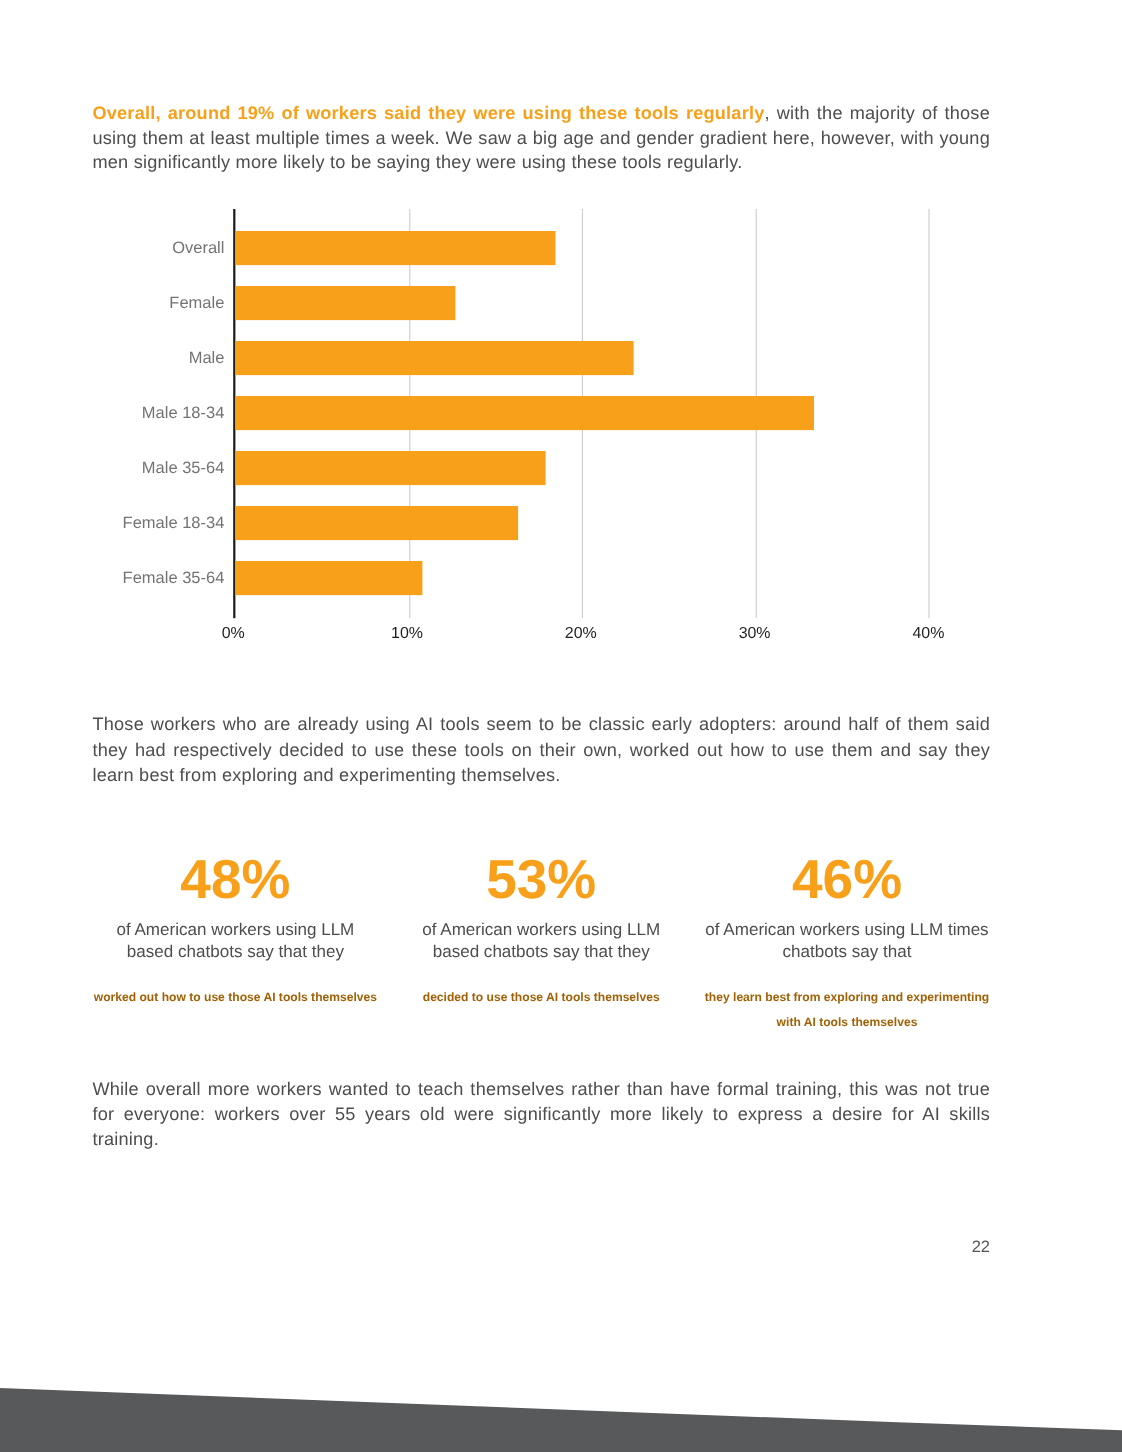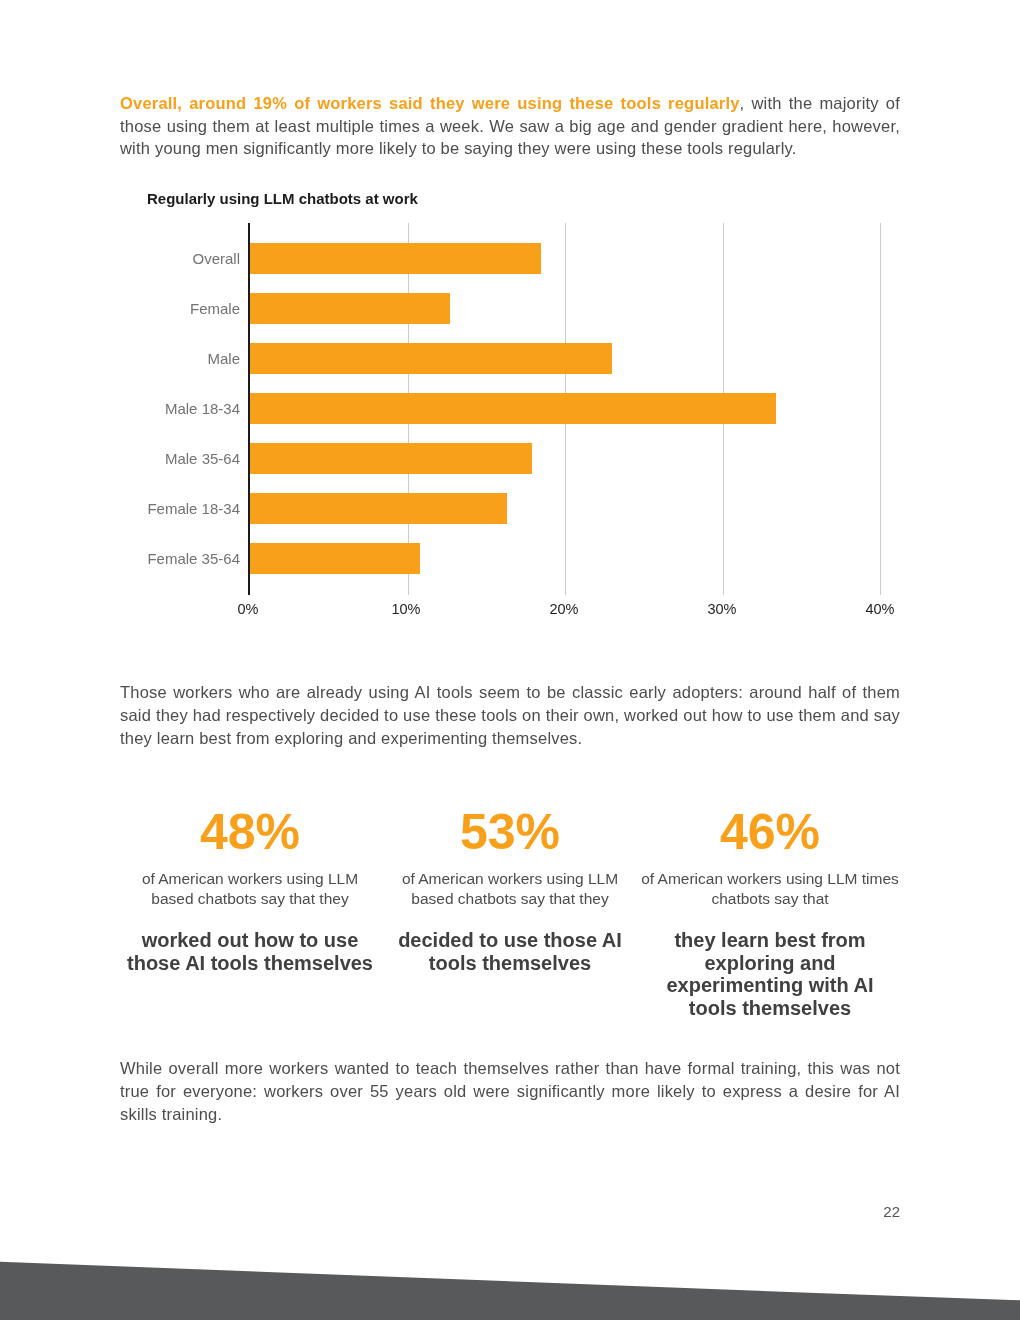--- a/index.html
+++ b/index.html
@@ -8,21 +8,21 @@
     font-family: "Liberation Sans", sans-serif;
     width: 1020px;
     height: 1320px;
     position: relative;
     overflow: hidden;
     color: #4d4d4d;
   }
   .page {
     width: 1020px;
     height: 953px;
-    padding: 92px 120px 0 120px;
+    padding: 92px 120px 0 84px;
     position: relative;
   }
   p.body-text {
     font-size: 16.5px;
     line-height: 22.7px;
     text-align: justify;
     color: #4d4d4d;
     letter-spacing: 0.2px;
   }
   .highlight {
@@ -105,24 +105,24 @@
     line-height: 1;
   }
   .stat-desc {
     margin-top: 12px;
     font-size: 15.5px;
     line-height: 20px;
     color: #4d4d4d;
   }
   .stat-bold {
     margin-top: 20px;
-    font-size: 20px;
+    font-size: 11px;
     line-height: 22.5px;
     font-weight: bold;
-    color: #404040;
+    color: #a16207;
   }
 
   
   .page-number {
     margin-top: 78px;
     text-align: right;
     font-size: 15px;
     color: #555555;
   }
   .footer-band {
@@ -134,21 +134,20 @@
   }
 </style>
 </head>
 <body>
 
 <div class="page">
 
   <p class="body-text"><span class="highlight">Overall, around 19% of workers said they were using these tools regularly</span><span>, with the majority of those using them at least multiple times a week. We saw a big age and gender gradient here, however, with young men significantly more likely to be saying they were using these tools regularly.</span></p>
 
   <div class="chart">
-    <div class="chart-title">Regularly using LLM chatbots at work</div>
     <div class="chart-plot">
       <div class="chart-rows">
           <div class="chart-row">
             <div class="chart-label">Overall</div>
             <div class="chart-bar" style="width: 46.25%; background: rgb(249, 160, 27);"></div>
           </div>
           <div class="chart-row">
             <div class="chart-label">Female</div>
             <div class="chart-bar" style="width: 31.75%; background: rgb(249, 160, 27);"></div>
           </div>

